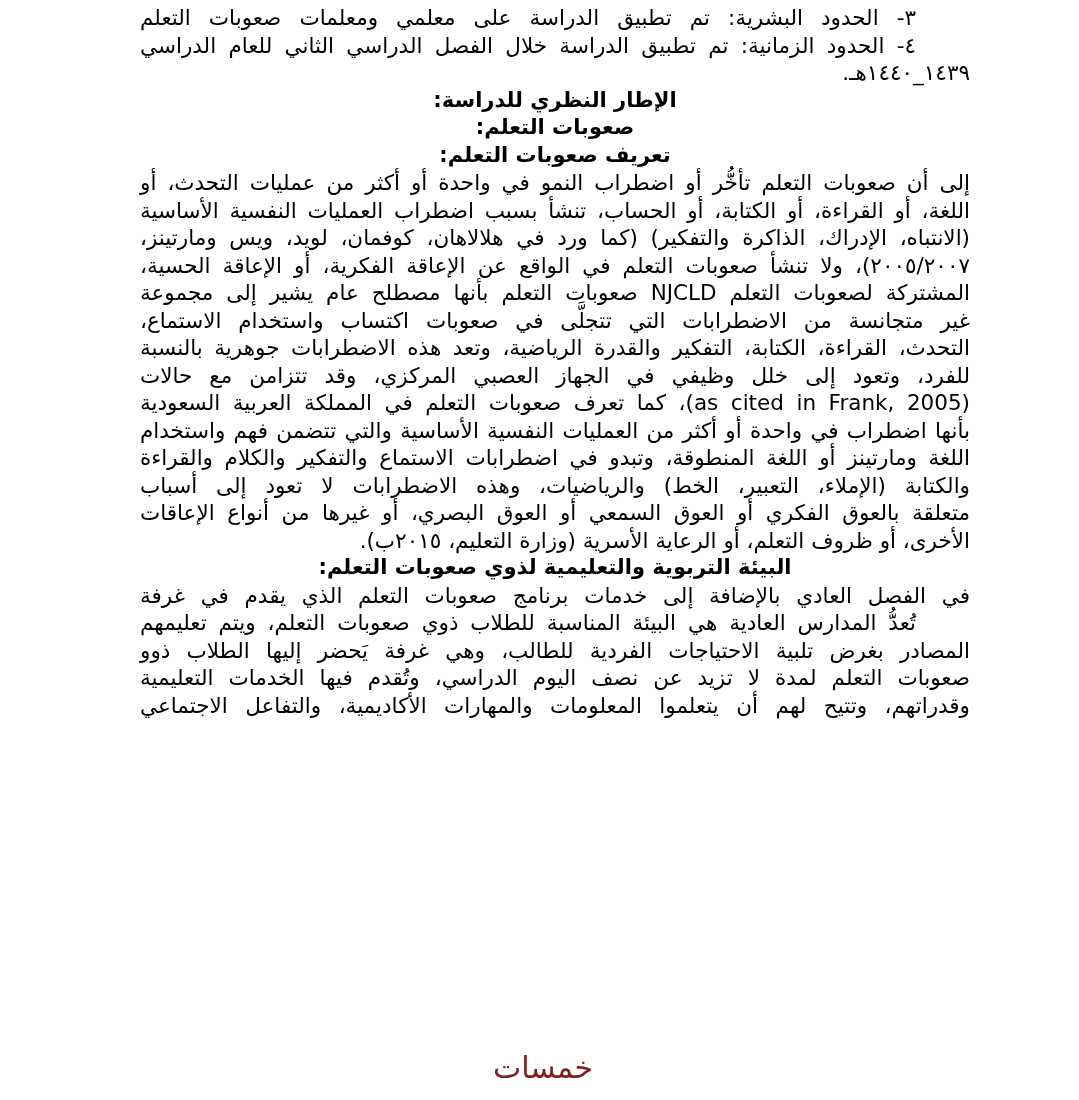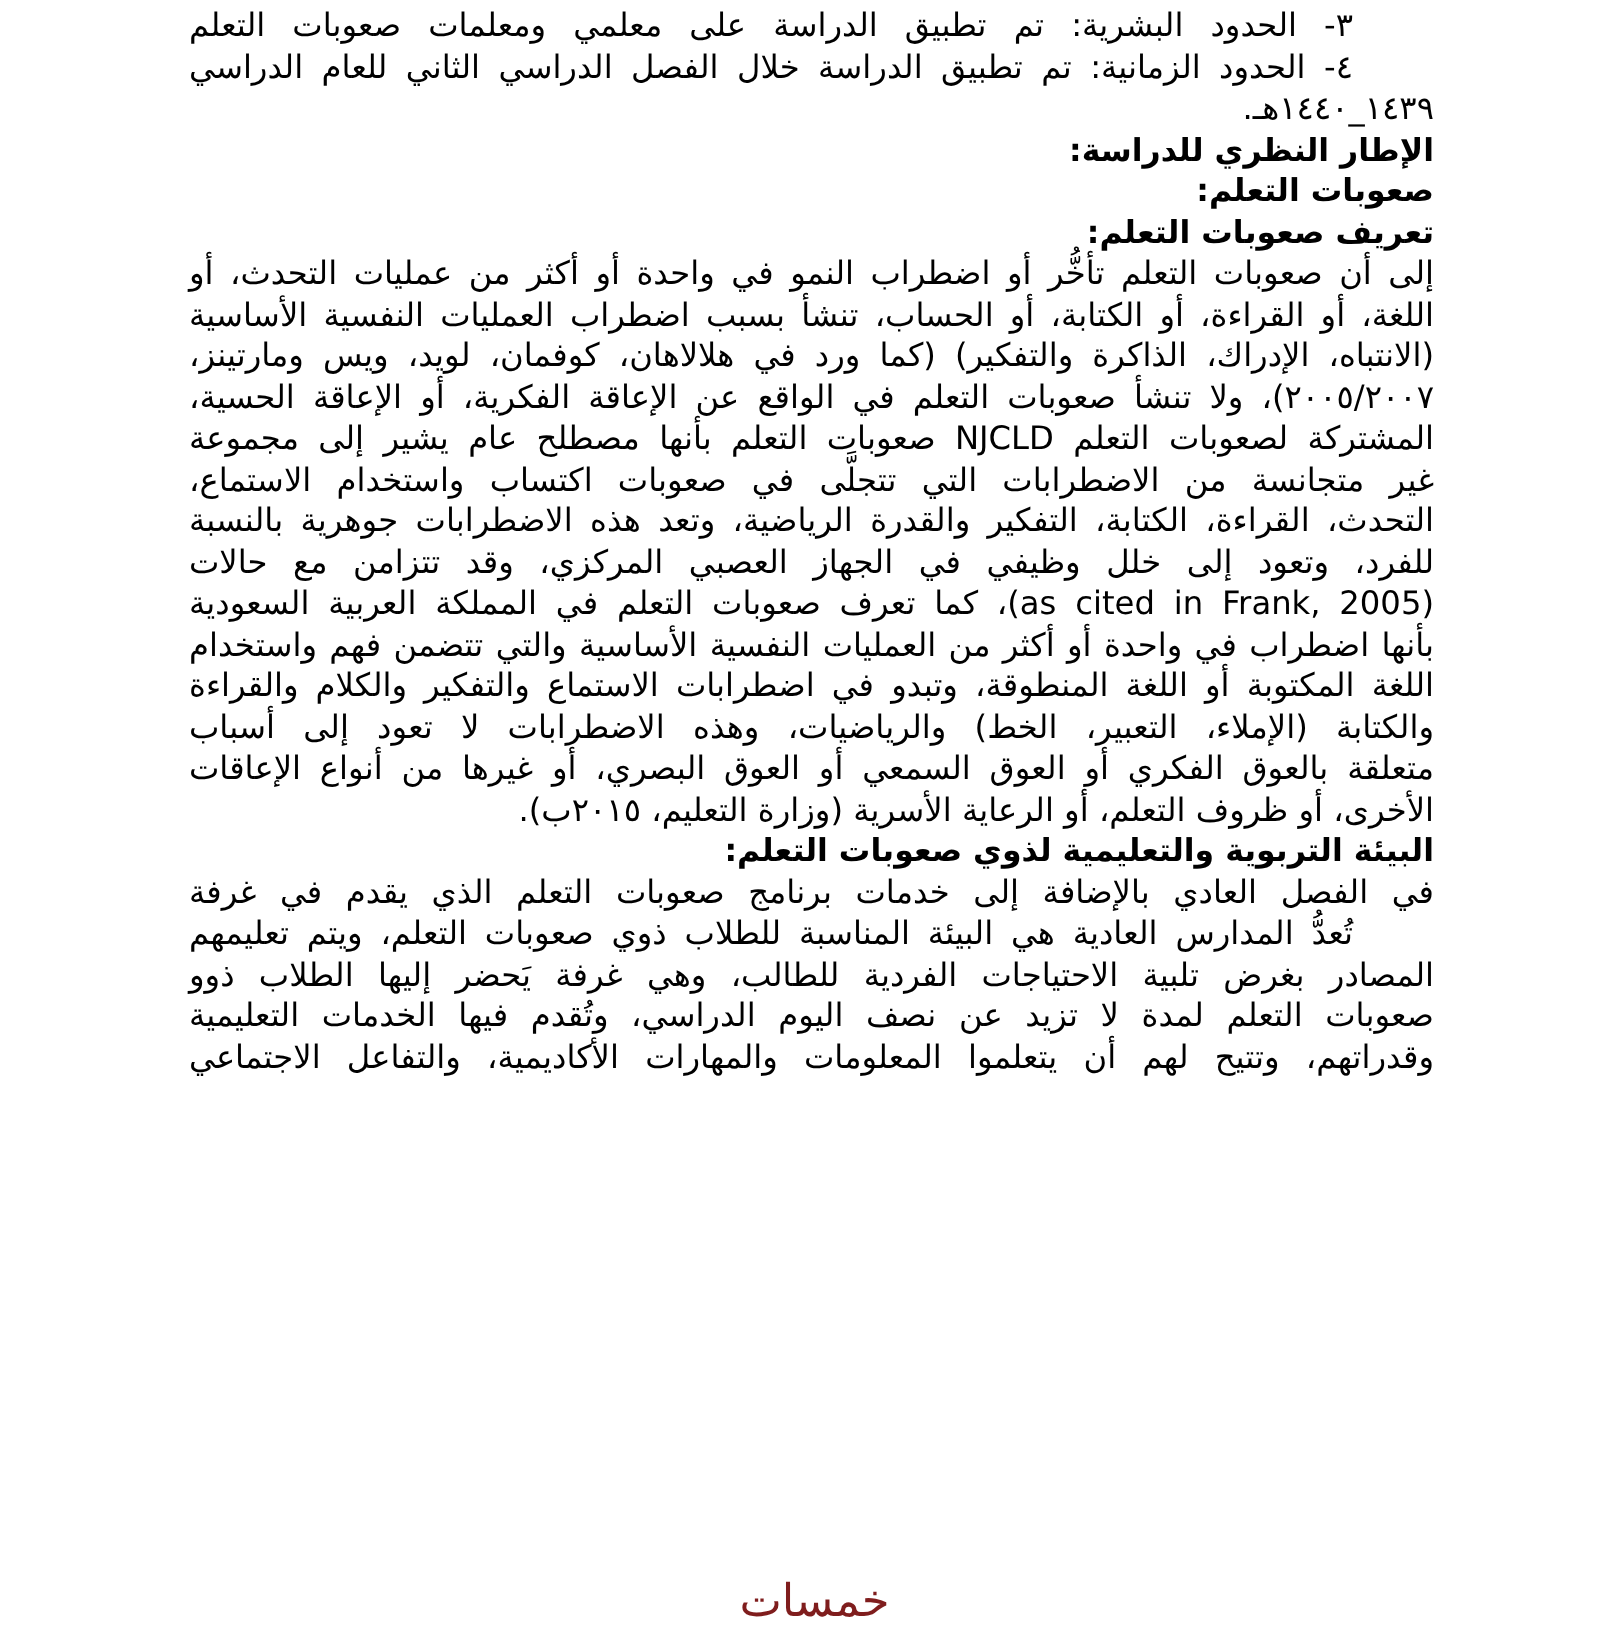--- a/index.html
+++ b/index.html
@@ -1,23 +1,23 @@
 <!DOCTYPE html>
 <html><head>
 <meta charset="utf-8">
 <style>
   html, body { margin:0; padding:0; background:#ffffff; }
   body { width:1079px; height:1100px; position:relative; overflow:hidden;
          font-family:"DejaVu Sans","Liberation Sans",sans-serif; color:#000; }
-  .page { position:absolute; left:126px; top:4px; width:830px; direction:rtl; }
+  .page { position:absolute; left:140px; top:4px; width:830px; direction:rtl; }
   .line { font-size:21.5px; line-height:27.5px; text-align:justify; text-align-last:justify;
           white-space:nowrap; }
   .line.last { text-align-last:right; }
   .indent { padding-right:54px; }
-  .heading { font-weight:bold; font-size:21px; line-height:27.5px; text-align:right; }
+  .heading { font-weight:bold; font-size:21px; line-height:27.5px; text-align:center; }
   .watermark { position:absolute; left:478px; top:1050px; width:130px; text-align:center;
                font-size:30px; color:#7f1d1d; direction:rtl;
                font-family:"DejaVu Sans",sans-serif; letter-spacing:1px; }
 </style>
 </head>
 <body>
 
 <div class="page">
 
   <div>
@@ -37,21 +37,21 @@
     <div class="line">إلى أن صعوبات التعلم تأخُّر أو اضطراب النمو في واحدة أو أكثر من عمليات التحدث، أو</div>
     <div class="line">اللغة، أو القراءة، أو الكتابة، أو الحساب، تنشأ بسبب اضطراب العمليات النفسية الأساسية</div>
     <div class="line">(الانتباه، الإدراك، الذاكرة والتفكير) (كما ورد في هلالاهان، كوفمان، لويد، ويس ومارتينز،</div>
     <div class="line">٢٠٠٥/٢٠٠٧)، ولا تنشأ صعوبات التعلم في الواقع عن الإعاقة الفكرية، أو الإعاقة الحسية،</div>
     <div class="line">المشتركة لصعوبات التعلم NJCLD صعوبات التعلم بأنها مصطلح عام يشير إلى مجموعة</div>
     <div class="line">غير متجانسة من الاضطرابات التي تتجلَّى في صعوبات اكتساب واستخدام الاستماع،</div>
     <div class="line">التحدث، القراءة، الكتابة، التفكير والقدرة الرياضية، وتعد هذه الاضطرابات جوهرية بالنسبة</div>
     <div class="line">للفرد، وتعود إلى خلل وظيفي في الجهاز العصبي المركزي، وقد تتزامن مع حالات</div>
     <div class="line">(as cited in Frank, 2005)، كما تعرف صعوبات التعلم في المملكة العربية السعودية</div>
     <div class="line">بأنها اضطراب في واحدة أو أكثر من العمليات النفسية الأساسية والتي تتضمن فهم واستخدام</div>
-    <div class="line">اللغة المكتوبة أو اللغة المنطوقة، وتبدو في اضطرابات الاستماع والتفكير والكلام والقراءة</div>
+    <div class="line">اللغة ومارتينز أو اللغة المنطوقة، وتبدو في اضطرابات الاستماع والتفكير والكلام والقراءة</div>
     <div class="line">والكتابة (الإملاء، التعبير، الخط) والرياضيات، وهذه الاضطرابات لا تعود إلى أسباب</div>
     <div class="line">متعلقة بالعوق الفكري أو العوق السمعي أو العوق البصري، أو غيرها من أنواع الإعاقات</div>
     <div class="line last">الأخرى، أو ظروف التعلم، أو الرعاية الأسرية (وزارة التعليم، ٢٠١٥ب).</div>
   </div>
 
   <div class="heading">البيئة التربوية والتعليمية لذوي صعوبات التعلم:</div>
 
   <div>
     <div class="line">في الفصل العادي بالإضافة إلى خدمات برنامج صعوبات التعلم الذي يقدم في غرفة</div>
     <div class="line indent">تُعدُّ المدارس العادية هي البيئة المناسبة للطلاب ذوي صعوبات التعلم، ويتم تعليمهم</div>

